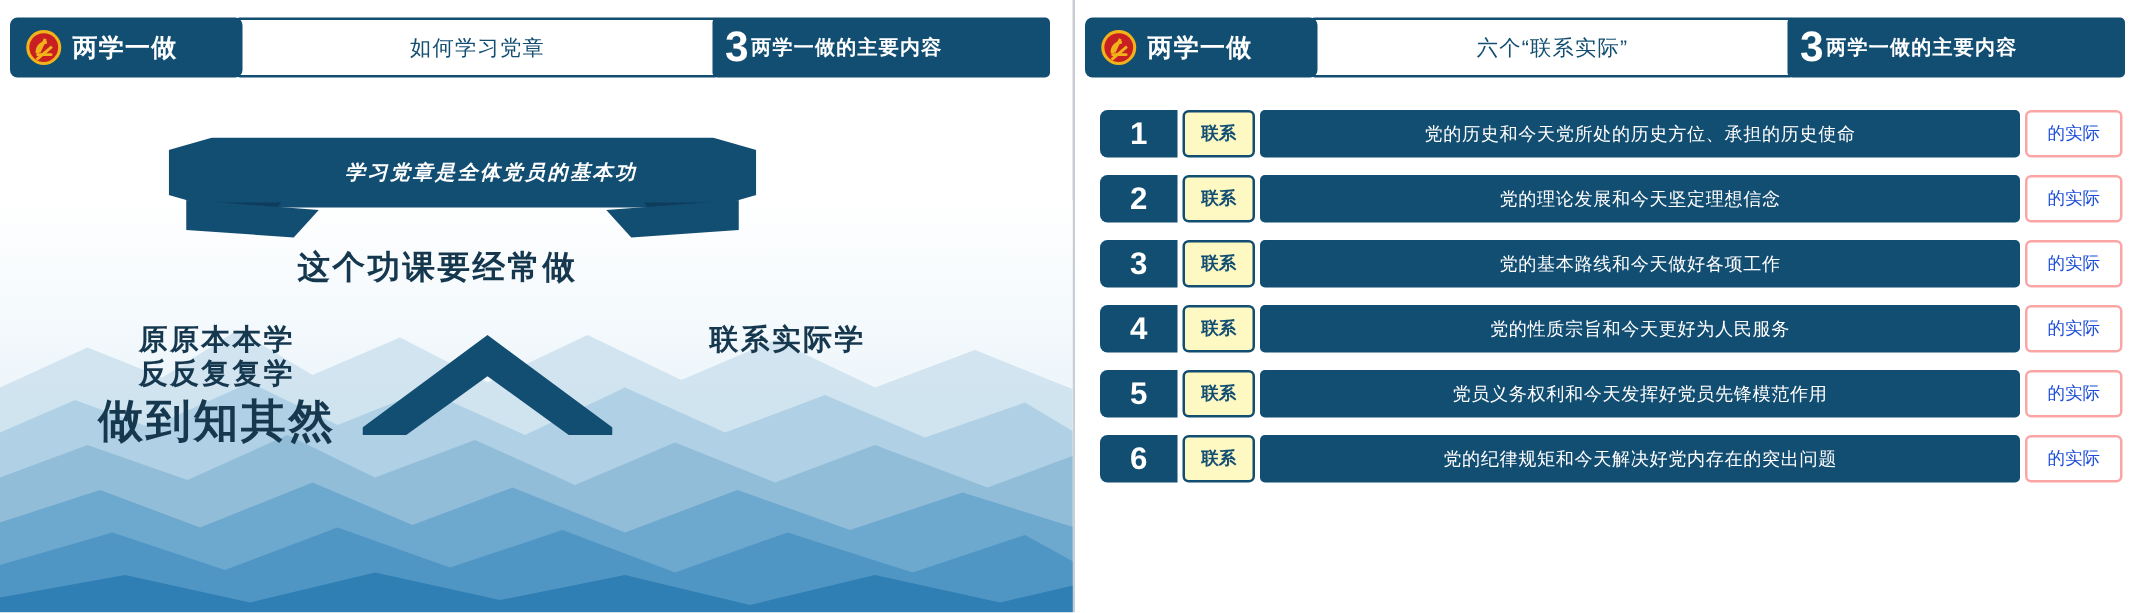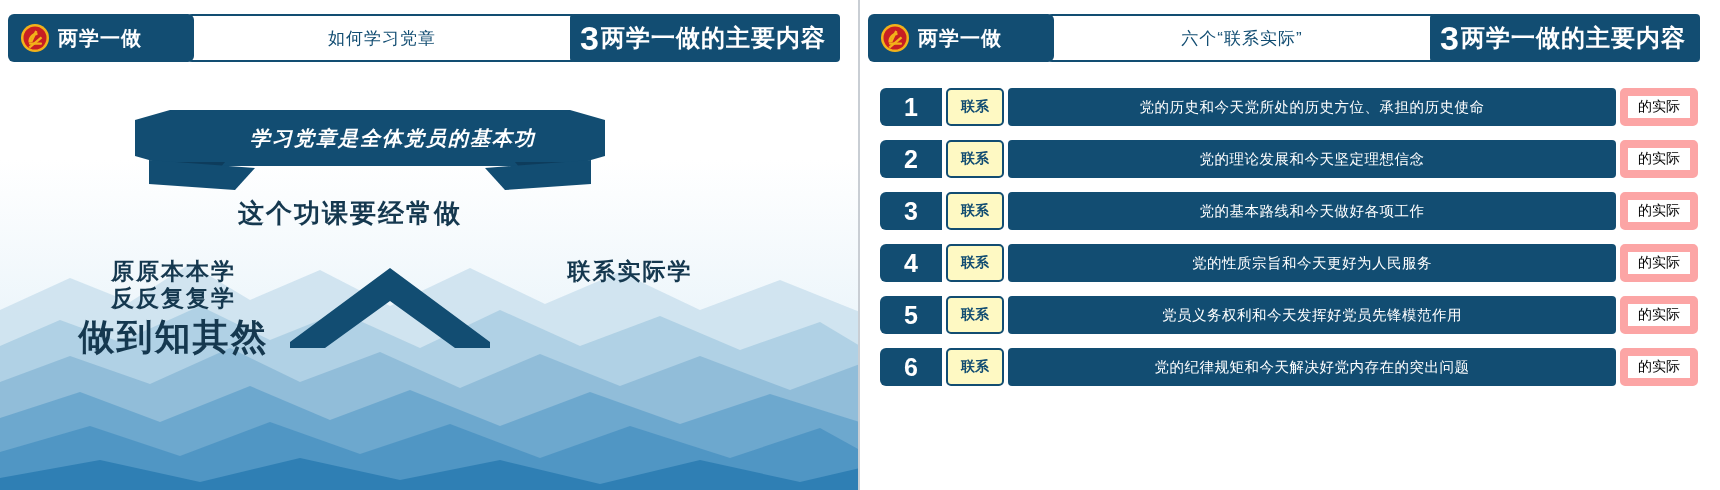--- a/index.html
+++ b/index.html
@@ -85,21 +85,21 @@
   }
   .hdr-num {
     color: #ffffff;
     font-size: 34px;
     font-weight: bold;
     line-height: 1;
     margin-right: 2px;
   }
   .hdr-right-text {
     color: #ffffff;
-    font-size: 24px;
+    font-size: 16px;
     font-weight: bold;
     letter-spacing: 1px;
     white-space: nowrap;
   }
 
   
   .mountains {
     position: absolute;
     left: 0; bottom: 0;
     width: 860px; height: 330px;
@@ -113,21 +113,21 @@
     width: 470px; height: 85px;
   }
   .ribbon-text {
     position: absolute;
     left: 0; top: 0;
     width: 516px; height: 56px;
     display: flex;
     align-items: center;
     justify-content: center;
     color: #ffffff;
-    font-size: 20px;
+    font-size: 16px;
     font-weight: bold;
     font-style: italic;
     letter-spacing: 2px;
     white-space: nowrap;
   }
 
   .subtitle {
     position: absolute;
     left: 0; top: 196px;
     width: 700px;
@@ -213,25 +213,25 @@
     display: flex;
     align-items: center;
     justify-content: center;
     letter-spacing: 0.5px;
     white-space: nowrap;
     padding: 0 8px;
   }
   .row-suffix {
     width: 78px;
     background: #ffffff;
-    border: 8px solid #fca5a5;
+    border: 2px solid #fca5a5;
     border-radius: 5px;
     margin-left: 4px;
     margin-right: 22px;
-    color: #000000;
+    color: #1d4ed8;
     font-size: 14px;
     display: flex;
     align-items: center;
     justify-content: center;
   }
   .row-shadow {
     position: absolute;
     left: 24px; top: 4px;
     width: 812px; height: 38px;
     background: rgba(0,0,0,0.16);

